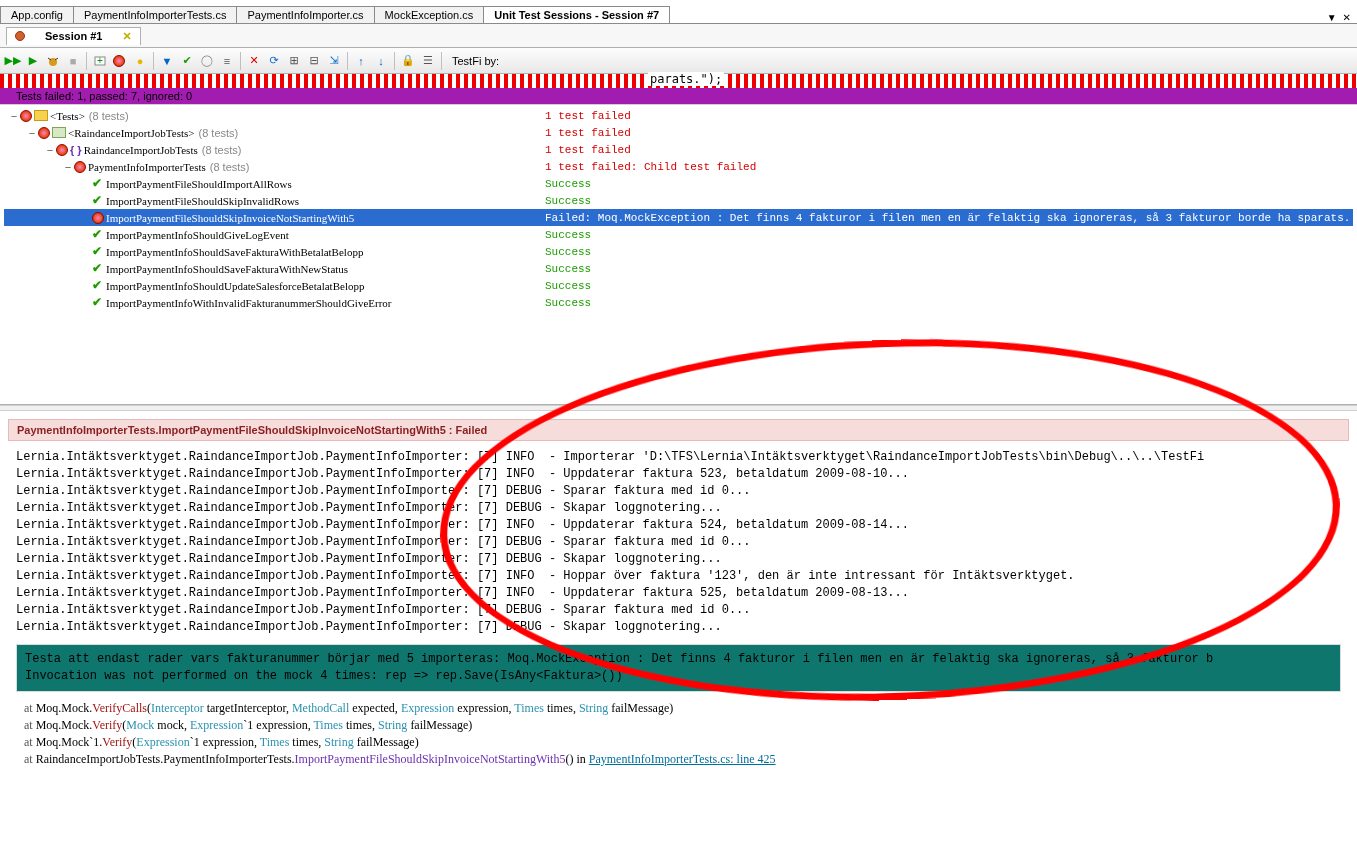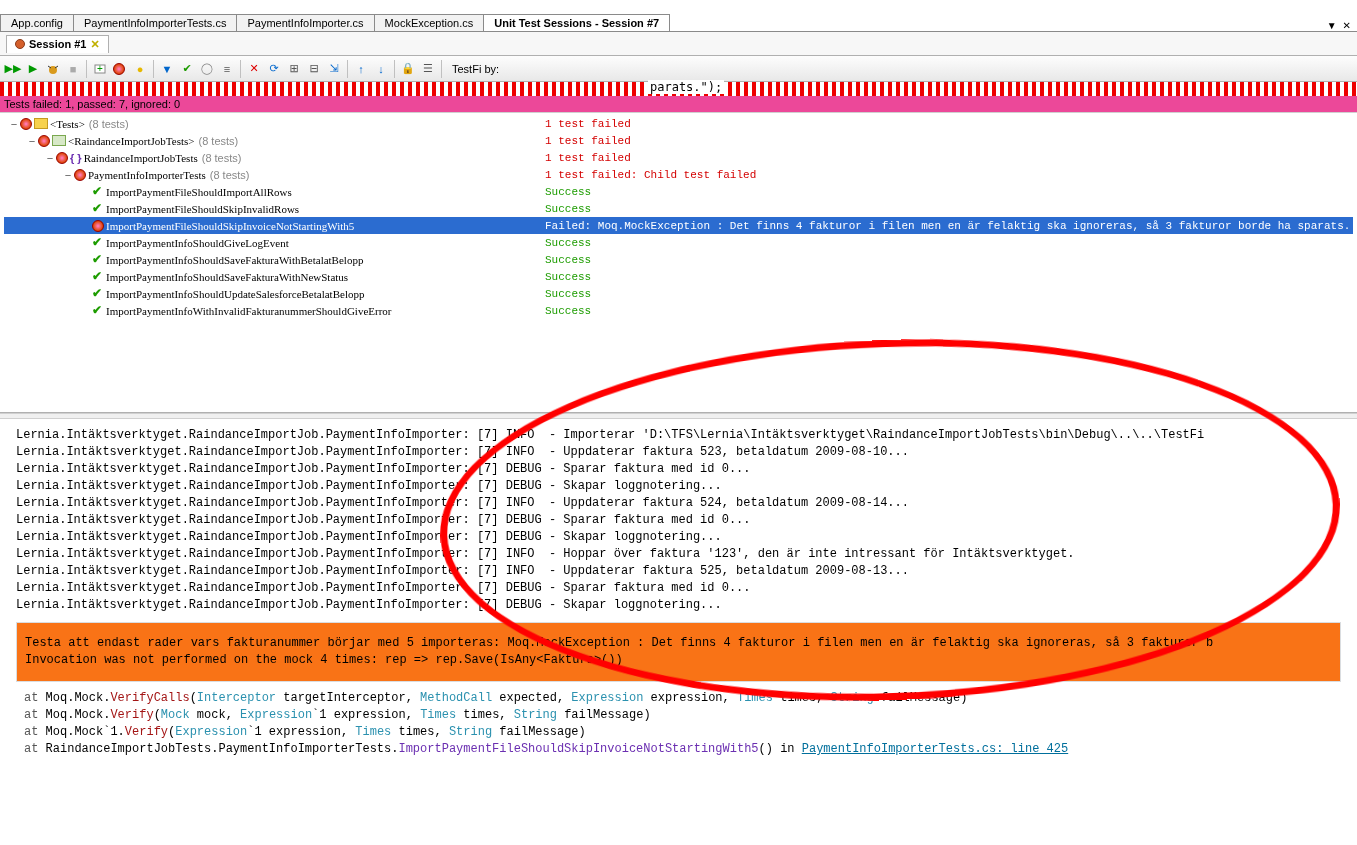--- a/index.html
+++ b/index.html
@@ -1,44 +1,44 @@
 <!DOCTYPE html>
 <html><head>
 <meta charset="utf-8">
 <style>
   * { box-sizing: border-box; }
   html, body { margin: 0; padding: 0; font-family: "Segoe UI", Tahoma, sans-serif; font-size: 11px; color: #000; }
   body { background: #fff; width: 1357px; height: 845px; position: relative; overflow: hidden; }
 
   
-  .file-tabs { display: flex; align-items: flex-end; height: 32px; border-bottom: 1px solid #8a8a8a; background: #fff; }
+  .file-tabs { display: flex; align-items: flex-end; height: 24px; border-bottom: 1px solid #8a8a8a; background: #fff; }
   .file-tab { padding: 2px 10px; border: 1px solid #8a8a8a; border-bottom: none; margin-right: -1px; background: #f2f2f2; cursor: pointer; white-space: nowrap; }
   .file-tab.active { background: #fff; font-weight: bold; }
   .file-tabs .spacer { flex: 1; }
   .file-tabs .win-icons { display: flex; gap: 6px; padding: 0 6px; }
   .file-tabs .win-icons span { cursor: pointer; font-size: 10px; }
 
   
   .session-tabs { display: flex; align-items: center; height: 24px; border-bottom: 1px solid #b0b0b0; background: #f7f7f7; padding-left: 6px; }
-  .session-tab { display: flex; align-items: center; gap: 4px; padding: 2px 8px; border: 1px solid #b0b0b0; border-bottom: none; background: #fff; font-weight: bold; cursor: pointer; }
+  .session-tab { display: flex; align-items: center; gap: 20px; padding: 2px 8px; border: 1px solid #b0b0b0; border-bottom: none; background: #fff; font-weight: bold; cursor: pointer; }
   .session-tab .ico { width: 10px; height: 10px; border-radius: 50%; background: #d45f2b; display: inline-block; border: 1px solid #8a3a1a; }
   .session-tab .close { color: #c0b000; font-weight: bold; cursor: pointer; }
 
   
   .toolbar { display: flex; align-items: center; height: 26px; border-bottom: 1px solid #b0b0b0; background: linear-gradient(#fdfdfd,#e8e8e8); padding: 0 4px; gap: 2px; }
   .tb-btn { width: 18px; height: 18px; display: inline-flex; align-items: center; justify-content: center; cursor: pointer; border-radius: 2px; }
   .tb-sep { width: 1px; height: 18px; background: #c0c0c0; margin: 0 2px; }
   .tb-label { margin-left: 6px; }
 
   
   .red-dots { height: 14px; background: repeating-linear-gradient(90deg, #e00 0 4px, transparent 4px 8px); position: relative; }
   .red-dots .parats { position: absolute; left: 648px; top: -2px; font-family: Consolas, monospace; font-size: 12px; background: #fff; padding: 0 2px; }
 
   
-  .status-line { padding: 2px 4px; background: #ec4899; border-bottom: 1px solid #d0d0d0; }
+  .status-line { padding: 2px 16px; background: #a21caf; border-bottom: 1px solid #d0d0d0; }
 
   
   .tree-pane { height: 300px; overflow: auto; border-bottom: 1px solid #b0b0b0; padding: 2px 4px; position: relative; }
   .tree-row { display: flex; align-items: center; height: 17px; white-space: nowrap; }
   .tree-row .indent { display: inline-block; }
   .toggle { width: 12px; text-align: center; cursor: pointer; color: #555; }
   .ico-circle { width: 12px; height: 12px; border-radius: 50%; display: inline-block; margin-right: 2px; }
   .ico-fail { background: radial-gradient(#f7a 10%, #d40 70%); border: 1px solid #900; }
   .ico-pass { position: relative; width: 12px; height: 12px; display: inline-block; margin-right: 2px; }
   .ico-pass::before { content: "✔"; position: absolute; top: -2px; left: 0; color: #1d9c00; font-weight: bold; font-size: 12px; }
@@ -53,22 +53,22 @@
   .tree-row.selected .status-col { color: #fff; }
 
   
   .splitter { height: 6px; background: #f0f0f0; border-top: 1px solid #d0d0d0; border-bottom: 1px solid #d0d0d0; cursor: row-resize; }
 
   
   .output-pane { padding: 8px 8px 0 8px; position: relative; }
   .fail-banner { background: #f7dcdc; border: 1px solid #e5baba; padding: 4px 8px; font-weight: bold; color: #8a1f1f; margin-bottom: 8px; }
   .mono { font-family: Consolas, "Courier New", monospace; font-size: 12px; white-space: pre; line-height: 17px; }
   .log-block { padding: 0 8px; overflow: hidden; }
-  .err-block { background: #f97316; border: 1px solid #dadde0; padding: 12px 8px; margin: 8px 8px; }
-  .stack-block { padding: 0 16px; }
+  .err-block { background: #0f766e; border: 1px solid #dadde0; padding: 6px 8px; margin: 8px 8px; }
+  .stack-block { padding: 0 16px; font-family: Liberation Serif, serif; }
   .type { color: #2b91af; }
   .sym { color: #a31515; }
   .at { color: #555; }
   .method-link { color: #6b2fb1; }
   .file-link { color: #006f9c; text-decoration: underline; }
 
   
   .annot {
     position: absolute;
     border: 7px solid #f00;
@@ -240,20 +240,21 @@
       <span class="toggle"></span>
       <span class="ico-pass"></span>
       <span class="node-name">ImportPaymentInfoWithInvalidFakturanummerShouldGiveError</span>
       <span class="status-col status-ok">Success</span>
     </div>
   </div>
 
 <div class="splitter"></div>
 
 <div class="output-pane">
+  <div class="fail-banner">PaymentInfoImporterTests.ImportPaymentFileShouldSkipInvoiceNotStartingWith5 : Failed</div>
   <div class="mono log-block" id="log">Lernia.Intäktsverktyget.RaindanceImportJob.PaymentInfoImporter: [7] INFO  - Importerar 'D:\TFS\Lernia\Intäktsverktyget\RaindanceImportJobTests\bin\Debug\..\..\TestFi
 Lernia.Intäktsverktyget.RaindanceImportJob.PaymentInfoImporter: [7] INFO  - Uppdaterar faktura 523, betaldatum 2009-08-10...
 Lernia.Intäktsverktyget.RaindanceImportJob.PaymentInfoImporter: [7] DEBUG - Sparar faktura med id 0...
 Lernia.Intäktsverktyget.RaindanceImportJob.PaymentInfoImporter: [7] DEBUG - Skapar loggnotering...
 Lernia.Intäktsverktyget.RaindanceImportJob.PaymentInfoImporter: [7] INFO  - Uppdaterar faktura 524, betaldatum 2009-08-14...
 Lernia.Intäktsverktyget.RaindanceImportJob.PaymentInfoImporter: [7] DEBUG - Sparar faktura med id 0...
 Lernia.Intäktsverktyget.RaindanceImportJob.PaymentInfoImporter: [7] DEBUG - Skapar loggnotering...
 Lernia.Intäktsverktyget.RaindanceImportJob.PaymentInfoImporter: [7] INFO  - Hoppar över faktura '123', den är inte intressant för Intäktsverktyget.
 Lernia.Intäktsverktyget.RaindanceImportJob.PaymentInfoImporter: [7] INFO  - Uppdaterar faktura 525, betaldatum 2009-08-13...
 Lernia.Intäktsverktyget.RaindanceImportJob.PaymentInfoImporter: [7] DEBUG - Sparar faktura med id 0...

